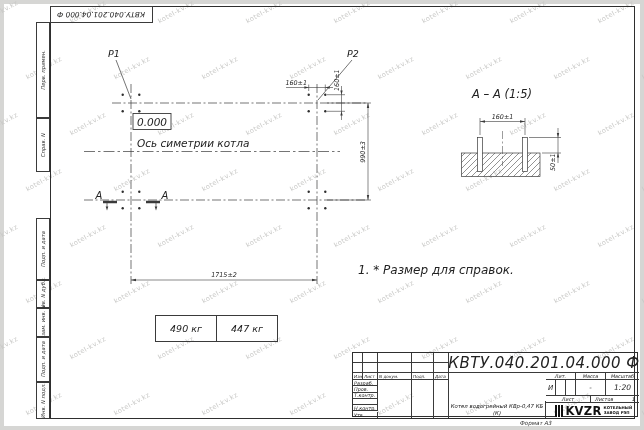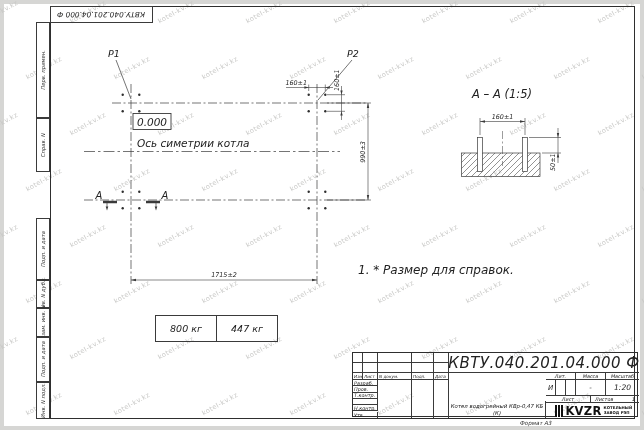--- a/index.html
+++ b/index.html
@@ -240,21 +240,21 @@
     <text x="555" y="171" font-size="6.4" transform="rotate(-90 555 171)">50±1</text>
   </svg>
 
   <div class="notes">
     <p>1. * Размер для справок.</p>
   </div>
 
   <table class="ptable">
     <tbody>
     <tr>
-      <td class="val">800 кг</td>
+      <td class="val">490 кг</td>
       <td class="val">447 кг</td>
     </tr>
   </tbody>
     </table>
 
   <div class="tb">
 
     <div class="cell" style="left:0;top:0;width:10px;height:10px;"></div>
     <div class="cell" style="left:10px;top:0;width:15px;height:10px;"></div>
     <div class="cell" style="left:25px;top:0;width:34px;height:10px;"></div>

